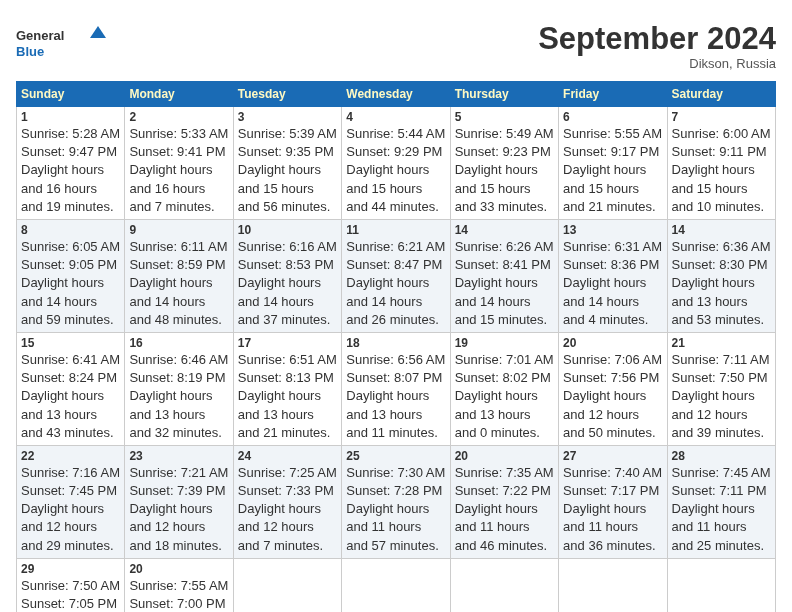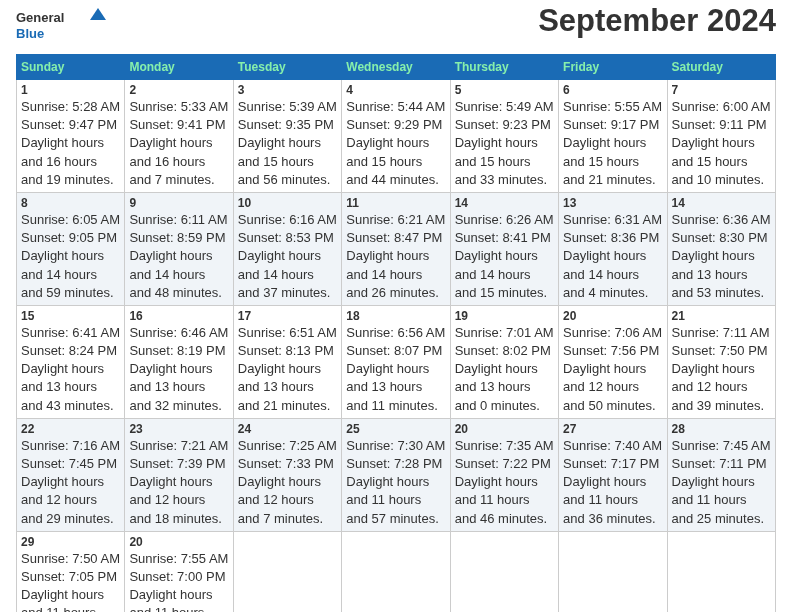--- a/index.html
+++ b/index.html
@@ -8,21 +8,21 @@
       background: #fff;
       width: 792px;
       height: 612px;
       overflow: hidden;
       font-size: 11px;
       color: #333;
     }
     .page {
       width: 792px;
       height: 612px;
-      padding: 4px 16px;
+      padding: 22px 16px;
       display: flex;
       flex-direction: column;
     }
     .header {
       display: flex;
       justify-content: space-between;
       align-items: flex-start;
       margin-bottom: 10px;
     }
     .logo {
@@ -43,21 +43,21 @@
       font-size: 13px;
       color: #555;
     }
     .calendar-table {
       width: 100%;
       border-collapse: collapse;
       flex: 1;
     }
     .calendar-table th {
       background-color: #1a6bb5;
-      color: #86efac;
+      color: #fef9c3;
       font-weight: bold;
       font-size: 12px;
       padding: 5px 4px;
       text-align: left;
       border: 1px solid #1a6bb5;
     }
     .calendar-table td {
       vertical-align: top;
       border: 1px solid #ccc;
       padding: 3px 4px;
@@ -95,20 +95,21 @@
   <div class="header">
     <div class="logo">
     <svg width="90" height="40" viewBox="0 0 90 40" xmlns="http://www.w3.org/2000/svg">
       <text x="0" y="18" font-size="13" font-weight="bold" fill="#333" font-family="Arial">General</text>
       <polygon points="82,4 90,16 74,16" fill="#1a6bb5"></polygon>
       <text x="0" y="34" font-size="13" font-weight="bold" fill="#1a6bb5" font-family="Arial">Blue</text>
     </svg>
   </div>
     <div class="title-block">
       <div class="month-title">September 2024</div>
+      <div class="location">Dikson, Russia</div>
     </div>
   </div>
 
   <table class="calendar-table">
     <thead>
       <tr id="header-row">
           <th>Sunday</th>
           <th>Monday</th>
           <th>Tuesday</th>
           <th>Wednesday</th>

